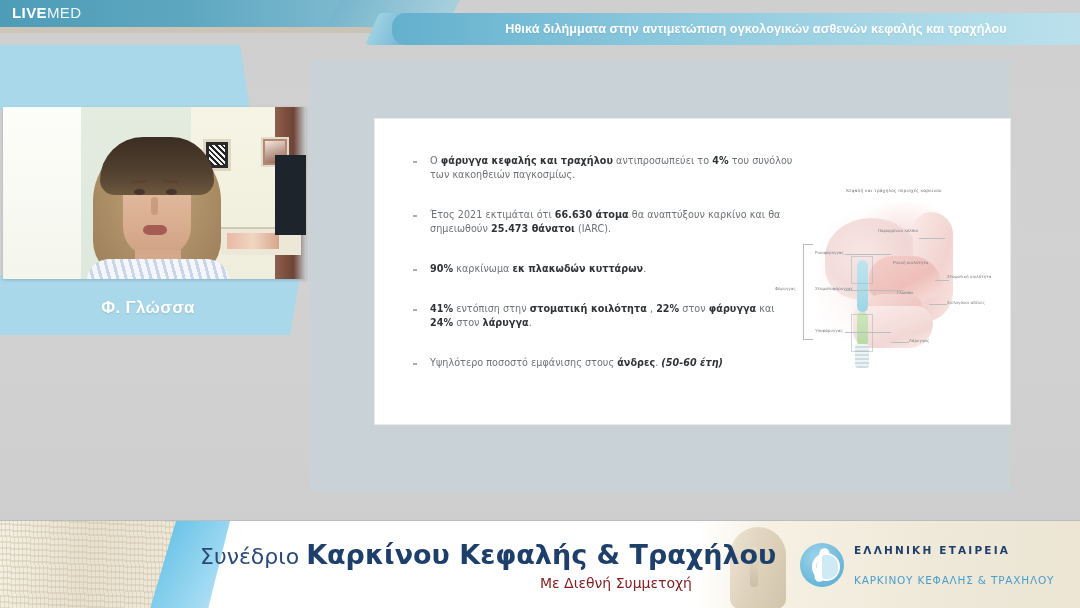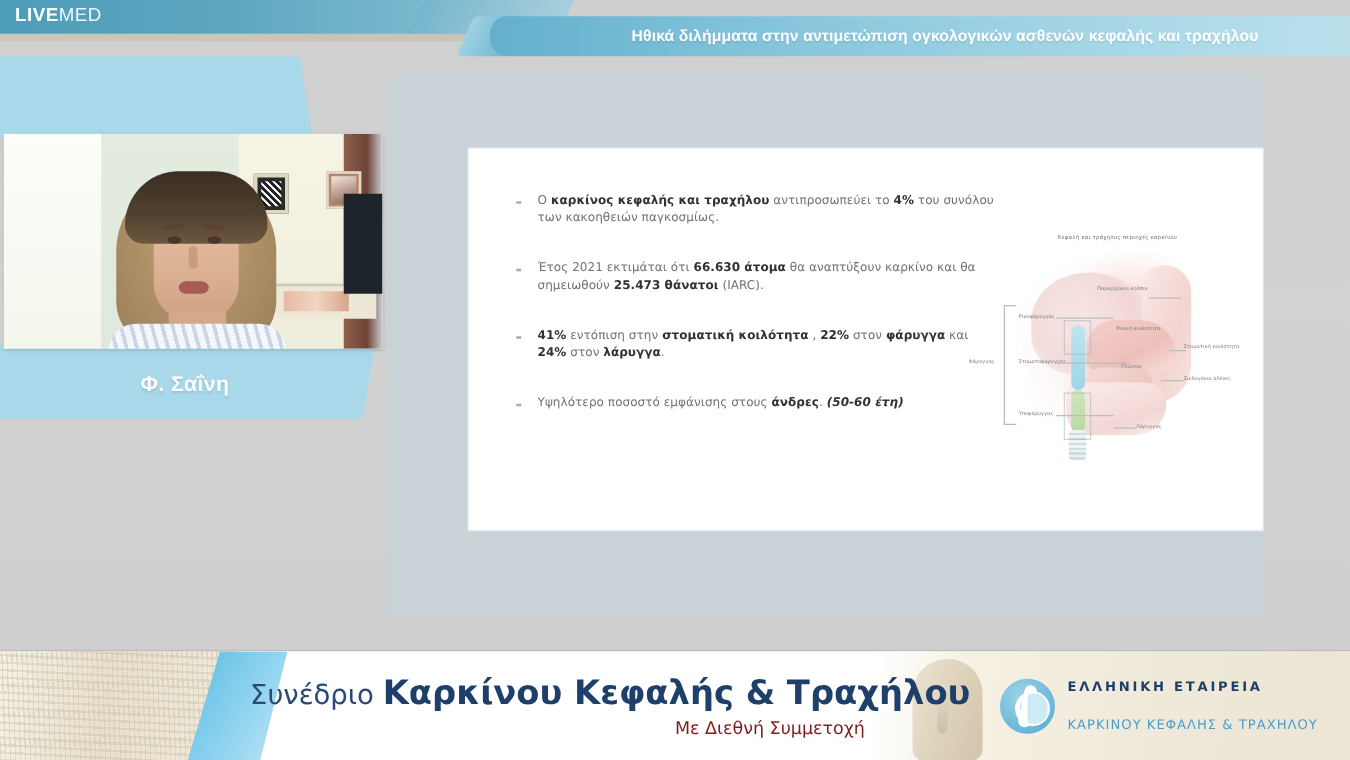--- a/index.html
+++ b/index.html
@@ -359,34 +359,37 @@
       <div class="brow l"></div>
       <div class="brow r"></div>
       <div class="eye l"></div>
       <div class="eye r"></div>
       <div class="nose"></div>
       <div class="mouth"></div>
       <div class="neck-top"></div>
       <div class="blouse"></div>
     </div>
 
-    <div class="cam-name">Φ. Σαΐνη</div>
+    <div class="cam-name">Φ. Γλώσσα</div>
   </div>
 
   <div class="slide-backdrop"></div>
 
   <div class="slide-white">
     <div class="slide-inner">
 
       <div class="bullets">
         <div class="bullet">
-          <div class="btxt"><span>Ο </span><b>καρκίνος κεφαλής και τραχήλου</b><span> αντιπροσωπεύει το </span><b>4%</b><span> του συνόλου των κακοηθειών παγκοσμίως.</span></div>
+          <div class="btxt"><span>Ο </span><b>φάρυγγα κεφαλής και τραχήλου</b><span> αντιπροσωπεύει το </span><b>4%</b><span> του συνόλου των κακοηθειών παγκοσμίως.</span></div>
         </div>
         <div class="bullet">
           <div class="btxt"><span>Έτος 2021 εκτιμάται ότι </span><b>66.630 άτομα</b><span> θα αναπτύξουν καρκίνο και θα σημειωθούν </span><b>25.473 θάνατοι</b><span>  (IARC).</span></div>
+        </div>
+        <div class="bullet">
+          <div class="btxt"><b>90%</b><span> καρκίνωμα </span><b>εκ πλακωδών κυττάρων</b><span>.</span></div>
         </div>
         <div class="bullet">
           <div class="btxt"><b>41%</b><span> εντόπιση στην </span><b>στοματική κοιλότητα</b><span> , </span><b>22%</b><span> στον </span><b>φάρυγγα</b><span> και </span><b>24%</b><span> στον </span><b>λάρυγγα</b><span>.</span></div>
         </div>
         <div class="bullet">
           <div class="btxt"><span>Υψηλότερο ποσοστό εμφάνισης στους </span><b>άνδρες</b><span>. </span><i>(50-60 έτη)</i></div>
         </div>
       </div>
 
       <div class="figure">

